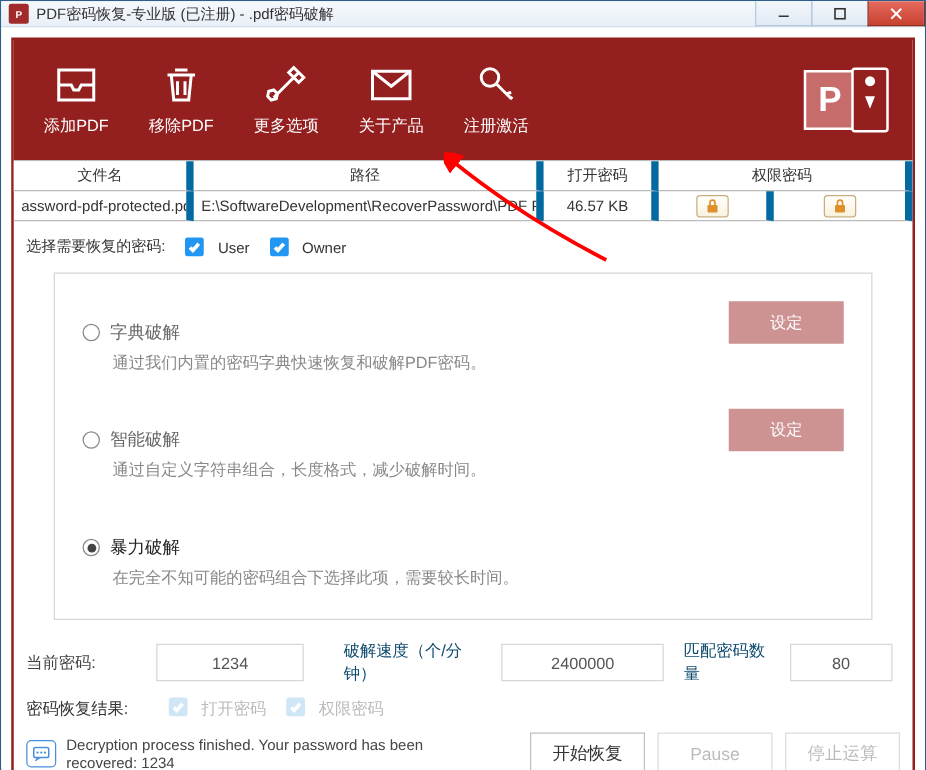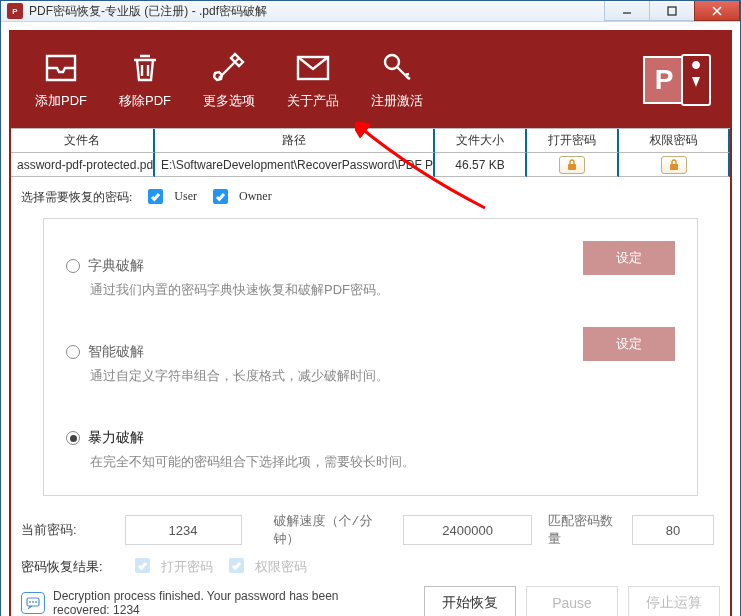--- a/index.html
+++ b/index.html
@@ -96,21 +96,21 @@
     height: 90px;
     pointer-events: none;
     z-index: 10;
   }
   
   .file-table {
     border-top: 1px solid #bbb;
   }
   .ft-row { display: flex; height: 24px; }
   .ft-row div {
-    border-right: 2px solid #0369a1;
+    border-right: 6px solid #0369a1;
     border-bottom: 1px solid #bbb;
     display: flex; align-items: center;
     padding: 0 6px;
     overflow: hidden; white-space: nowrap;
   }
   .ft-row.header div { justify-content: center; background: #fff; }
   .ft-row .c1 { width: 144px; }
   .ft-row .c2 { width: 280px; }
   .ft-row .c3 { width: 92px; justify-content: center;}
   .ft-row .c4 { width: 92px; justify-content: center;}
@@ -118,23 +118,22 @@
   .lock-badge {
     width: 26px; height: 18px;
     border: 1px solid #c7ae7c;
     border-radius: 3px;
     background: linear-gradient(#fff,#f9f2df);
     display: inline-flex; align-items: center; justify-content: center;
   }
   
   .checkline {
     padding: 12px 10px 6px;
-    display: flex; 
+    display: flex; align-items: center;
     gap: 8px;
-    font-family: Liberation Serif, serif;
   }
   .cb {
     width: 15px; height: 15px;
     background: #2196f3;
     border-radius: 2px;
     display: inline-flex; align-items: center; justify-content: center;
     margin-right: 3px;
     margin-left: 8px;
   }
   .cb svg { stroke: #fff; stroke-width: 3; fill: none; }
@@ -176,21 +175,21 @@
   }
   
   .stats {
     padding: 16px 10px 6px;
     display: flex;
     align-items: center;
     gap: 8px;
     font-size: 13px;
   }
   .stats .lbl { width: 98px; color: #444;}
-  .stats .lbl2 { color: #737373; margin-left: 8px; font-family: Liberation Mono, monospace;}
+  .stats .lbl2 { color: #0c4a6e; margin-left: 8px;}
   .stat-input {
     height: 30px;
     border: 1px solid #d6d6d6;
     background: #fff;
     text-align: center;
     font-size: 13px;
     color: #555;
     display: inline-flex; align-items: center; justify-content: center;
   }
   .results-row {
@@ -320,21 +319,20 @@
           <text x="22" y="38" fill="#fff" font-size="28" font-weight="bold" text-anchor="middle">P</text>
           <rect x="40" y="4" width="28" height="50" rx="2" fill="#941f1f" stroke="#fff" stroke-width="2"></rect>
           <path d="M54 18 a4 4 0 1 1 0.1 0 M50 26 l8 0 l-4 10z" fill="#fff"></path>
         </svg>
       </div>
 
       <div class="file-table">
         <div class="ft-row header">
           <div class="c1">文件名</div>
           <div class="c2">路径</div>
-          <div class="c3">文件大小</div>
           <div class="c4">打开密码</div>
           <div class="c5">权限密码</div>
         </div>
         <div class="ft-row">
           <div class="c1">assword-pdf-protected.pd</div>
           <div class="c2">E:\SoftwareDevelopment\RecoverPassword\PDF Pass</div>
           <div class="c3">46.57 KB</div>
           <div class="c4">
             <span class="lock-badge">
               <svg width="12" height="12" viewBox="0 0 12 12">

